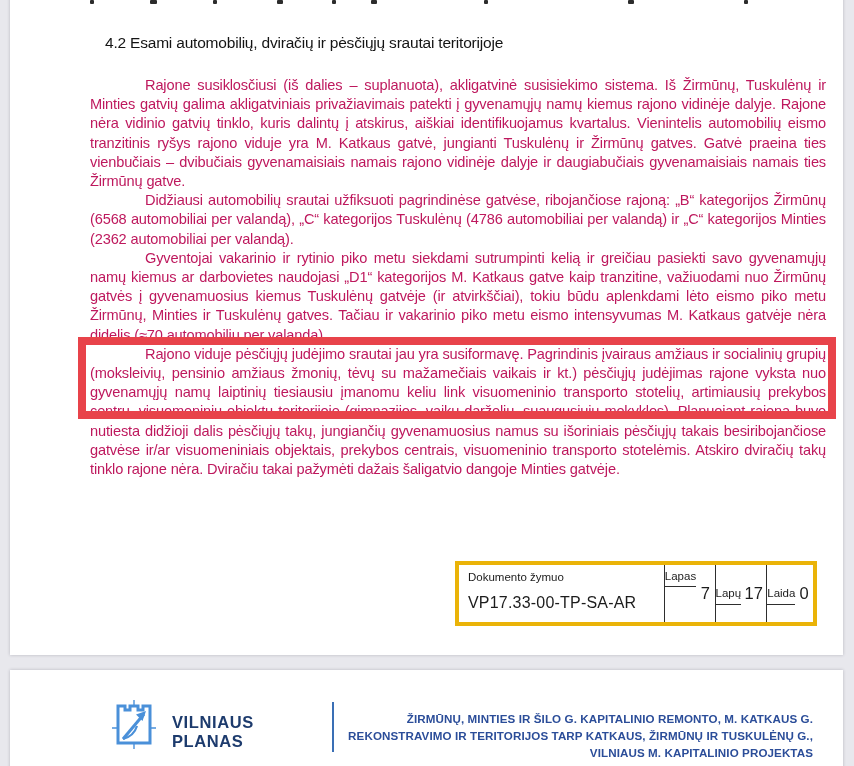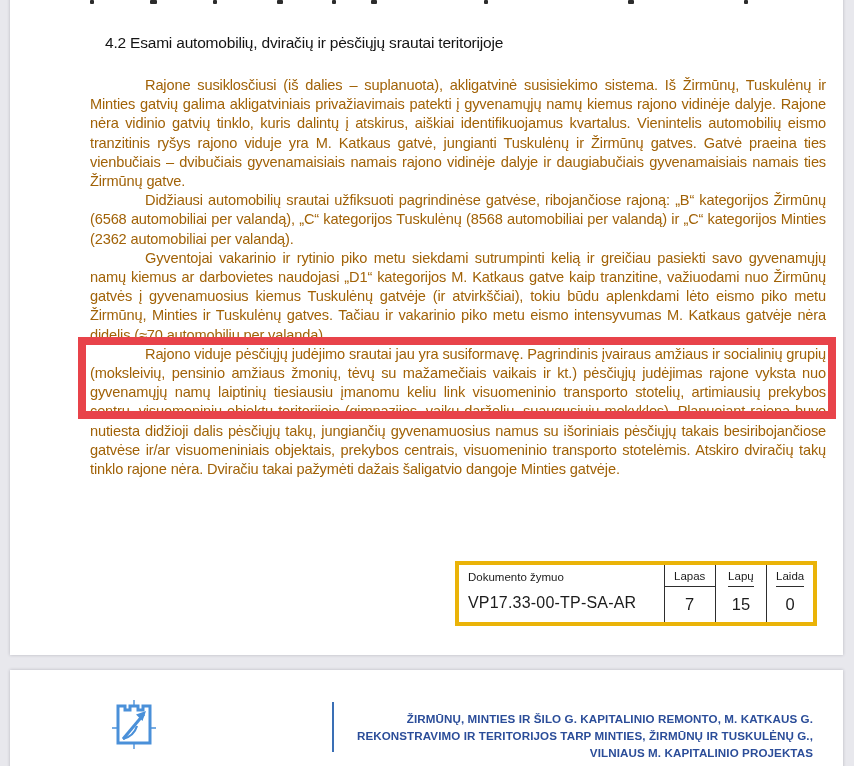--- a/index.html
+++ b/index.html
@@ -24,21 +24,21 @@
     background:#2c2c2c;border-radius:1px;
   }
 
   .doc-heading{
     position:absolute;left:95px;top:38px;
     font-size:15.5px;font-weight:normal;color:#141414;
     letter-spacing:-0.2px;
   }
   .doc-text{
     position:absolute;left:80px;top:80px;width:736px;
-    font-size:14.6px;line-height:19.2px;color:#a16207;
+    font-size:14.6px;line-height:19.2px;color:#be185d;
     text-align:justify;letter-spacing:-0.15px;
   }
   .doc-text p{margin:0;text-indent:55px;}
 
   .highlight-box{
     position:absolute;left:68px;top:341px;
     width:742px;height:66px;
     border:8px solid #e8434a;
     background:transparent;
   }
@@ -49,21 +49,21 @@
     width:354px;height:57px;
     border:4px solid #eab308;
     display:flex;color:#1c1c1c;
   }
   .stamp-doc{
     width:206px;border-right:1px solid #2e2e2e;
     position:relative;
   }
   .stamp-doc .lbl{position:absolute;left:9px;top:6px;font-size:11.5px;}
   .stamp-doc .val{position:absolute;left:9px;top:29px;font-size:16px;letter-spacing:0.2px;}
-  .stamp-col{display:flex;flex-direction:column;}
+  .stamp-col{display:flex;flex-direction:row;}
   .stamp-col + .stamp-col{border-left:1px solid #2e2e2e;align-items:center;}
   .stamp-col .hdr{
     height:21px;border-bottom:1px solid #2e2e2e;
     display:flex;align-items:center;justify-content:center;
     font-size:11.5px;
   }
   .stamp-col .cell{
     flex:1;display:flex;align-items:center;justify-content:center;
     font-size:16.5px;
   }
@@ -97,39 +97,39 @@
   <div class="fragment" style="left:322px;"></div>
   <div class="fragment" style="left:361px;width:6px;"></div>
   <div class="fragment" style="left:474px;"></div>
   <div class="fragment" style="left:618px;width:6px;"></div>
   <div class="fragment" style="left:734px;"></div>
 
   <div class="doc-heading">4.2 Esami automobilių, dviračių ir pėsčiųjų srautai teritorijoje</div>
 
   <div class="doc-text">
     <p>Rajone susiklosčiusi (iš dalies – suplanuota), akligatvinė susisiekimo sistema. Iš Žirmūnų, Tuskulėnų ir Minties gatvių galima akligatviniais privažiavimais patekti į gyvenamųjų namų kiemus rajono vidinėje dalyje. Rajone nėra vidinio gatvių tinklo, kuris dalintų į atskirus, aiškiai identifikuojamus kvartalus. Vienintelis automobilių eismo tranzitinis ryšys rajono viduje yra M. Katkaus gatvė, jungianti Tuskulėnų ir Žirmūnų gatves. Gatvė praeina ties vienbučiais – dvibučiais gyvenamaisiais namais rajono vidinėje dalyje ir daugiabučiais gyvenamaisiais namais ties Žirmūnų gatve.</p>
-    <p>Didžiausi automobilių srautai užfiksuoti pagrindinėse gatvėse, ribojančiose rajoną: „B“ kategorijos Žirmūnų (6568 automobiliai per valandą), „C“ kategorijos Tuskulėnų (8568 automobiliai per valandą) ir „C“ kategorijos Minties (2362 automobiliai per valandą).</p>
+    <p>Didžiausi automobilių srautai užfiksuoti pagrindinėse gatvėse, ribojančiose rajoną: „B“ kategorijos Žirmūnų (6568 automobiliai per valandą), „C“ kategorijos Tuskulėnų (4786 automobiliai per valandą) ir „C“ kategorijos Minties (2362 automobiliai per valandą).</p>
     <p>Gyventojai vakarinio ir rytinio piko metu siekdami sutrumpinti kelią ir greičiau pasiekti savo gyvenamųjų namų kiemus ar darbovietes naudojasi „D1“ kategorijos M. Katkaus gatve kaip tranzitine, važiuodami nuo Žirmūnų gatvės į gyvenamuosius kiemus Tuskulėnų gatvėje (ir atvirkščiai), tokiu būdu aplenkdami lėto eismo piko metu Žirmūnų, Minties ir Tuskulėnų gatves. Tačiau ir vakarinio piko metu eismo intensyvumas M. Katkaus gatvėje nėra didelis (≈70 automobilių per valandą).</p>
     <p>Rajono viduje pėsčiųjų judėjimo srautai jau yra susiformavę. Pagrindinis įvairaus amžiaus ir socialinių grupių (moksleivių, pensinio amžiaus žmonių, tėvų su mažamečiais vaikais ir kt.) pėsčiųjų judėjimas rajone vyksta nuo gyvenamųjų namų laiptinių tiesiausiu įmanomu keliu link visuomeninio transporto stotelių, artimiausių prekybos centrų, visuomeninių objektų teritorijoje (gimnazijos, vaikų darželių, suaugusiųjų mokyklos). Planuojant rajoną buvo nutiesta didžioji dalis pėsčiųjų takų, jungiančių gyvenamuosius namus su išoriniais pėsčiųjų takais besiribojančiose gatvėse ir/ar visuomeniniais objektais, prekybos centrais, visuomeninio transporto stotelėmis. Atskiro dviračių takų tinklo rajone nėra. Dviračiu takai pažymėti dažais šaligatvio dangoje Minties gatvėje.</p>
   </div>
 
   <div class="highlight-box" style="border-color: rgb(232, 67, 74);"></div>
 
   <div class="stamp-table">
     <div class="stamp-doc">
       <div class="lbl">Dokumento žymuo</div>
       <div class="val">VP17.33-00-TP-SA-AR</div>
     </div>
     <div class="stamp-col w-lapas">
       <div class="hdr">Lapas</div>
       <div class="cell">7</div>
     </div>
     <div class="stamp-col w-lapu">
       <div class="hdr">Lapų</div>
-      <div class="cell">15</div>
+      <div class="cell">17</div>
     </div>
     <div class="stamp-col w-laida">
       <div class="hdr">Laida</div>
       <div class="cell">0</div>
     </div>
   </div>
 </div>
 
 <div class="page" id="page2">
 
@@ -138,21 +138,25 @@
     <path d="M8 15 V8 H15 V12 H20 V8 H28 V12 H33 V8 H40 V15" stroke="currentColor" stroke-width="3"></path>
     <path d="M8 15 V45 H40 V15" stroke="currentColor" stroke-width="3"></path>
 
     <path d="M13 41 L34 16" stroke="currentColor" stroke-width="3"></path>
     <path d="M36 13 L26 16.5 L32.5 23 Z" fill="currentColor"></path>
     <path d="M13 41 Q24 38 27 28" stroke="currentColor" stroke-width="2.2"></path>
 
     <path d="M24 2 V8 M24 45 V51 M2 30 H8 M40 30 H46" stroke="currentColor" stroke-width="1.4"></path>
   </svg>
 
+  <div class="logo-text" style="color: rgb(29, 59, 109);">
+    <div>VILNIAUS</div>
+    <div>PLANAS</div>
+  </div>
 
   <div class="footer-sep" style="background: rgb(58, 111, 181);"></div>
 
   <div class="footer-title" style="color: rgb(43, 77, 153);">
     <div>ŽIRMŪNŲ, MINTIES IR ŠILO G. KAPITALINIO REMONTO, M. KATKAUS G.</div>
-    <div>REKONSTRAVIMO IR TERITORIJOS TARP MINTIES, ŽIRMŪNŲ IR TUSKULĖNŲ G.,</div>
+    <div>REKONSTRAVIMO IR TERITORIJOS TARP KATKAUS, ŽIRMŪNŲ IR TUSKULĖNŲ G.,</div>
     <div>VILNIAUS M.  KAPITALINIO PROJEKTAS</div>
   </div>
 </div>
 
 </body></html>

